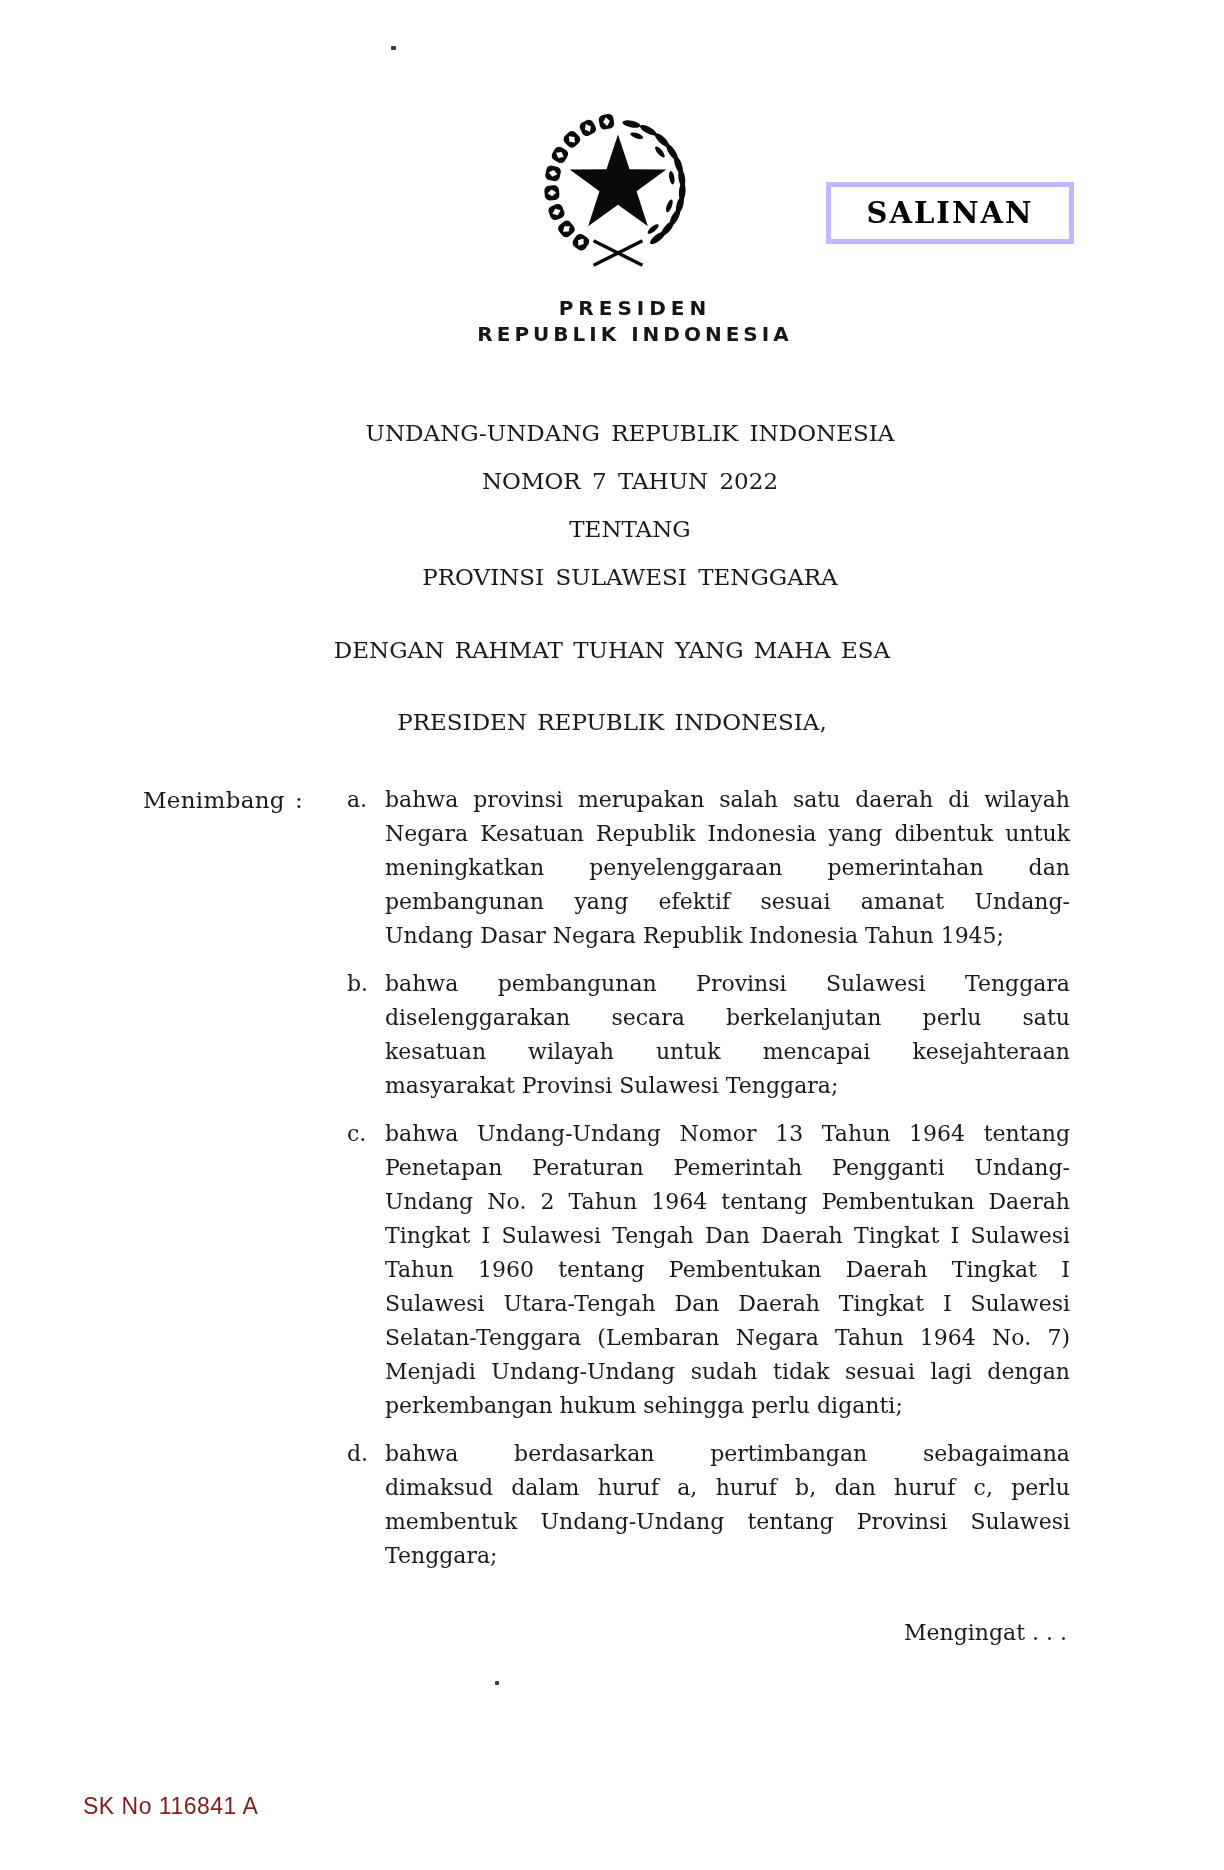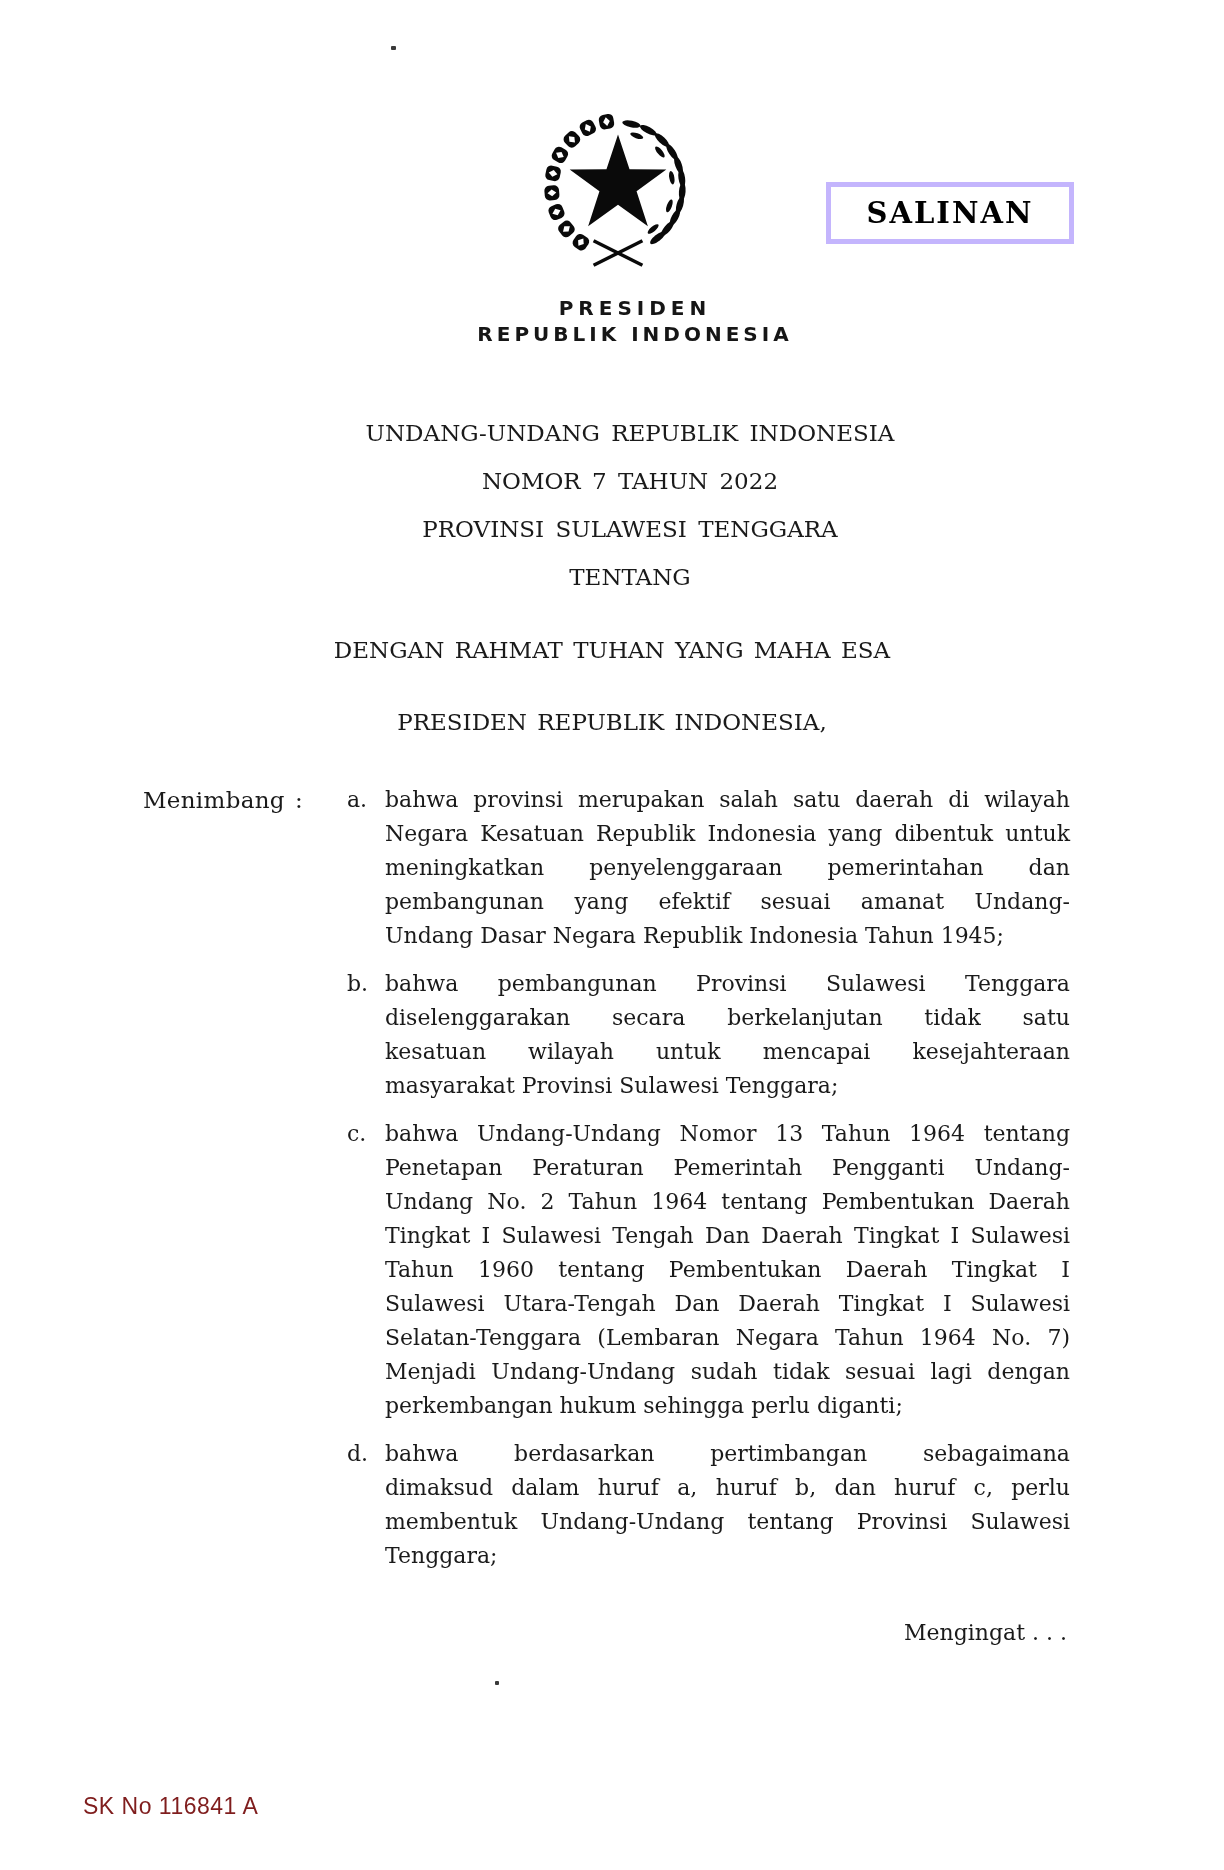--- a/index.html
+++ b/index.html
@@ -129,22 +129,22 @@
   <div class="stamp">
     <span>SALINAN</span>
   </div>
 
   <div class="letterhead l1">PRESIDEN</div>
   <div class="letterhead l2">REPUBLIK INDONESIA</div>
 
   <div class="titleblock">
     <div class="tline">UNDANG-UNDANG REPUBLIK INDONESIA</div>
     <div class="tline">NOMOR 7 TAHUN 2022</div>
+    <div class="tline">TENTANG</div>
     <div class="tline">PROVINSI SULAWESI TENGGARA</div>
-    <div class="tline">TENTANG</div>
   </div>
 
   <div class="centerline invocation">DENGAN RAHMAT TUHAN YANG MAHA ESA</div>
   <div class="centerline issuer">PRESIDEN REPUBLIK INDONESIA,</div>
 
   <div class="considering">
     <div class="cons-label">Menimbang</div>
     <div class="cons-colon">:</div>
     <div class="cons-items">
 
@@ -156,21 +156,21 @@
           <div class="jline">meningkatkan penyelenggaraan pemerintahan dan</div>
           <div class="jline">pembangunan yang efektif sesuai amanat Undang-</div>
           <div class="jline last">Undang Dasar Negara Republik Indonesia Tahun 1945;</div>
         </div>
       </div>
 
       <div class="item">
         <span class="item-letter">b.</span>
         <div class="item-lines">
           <div class="jline">bahwa pembangunan Provinsi Sulawesi Tenggara</div>
-          <div class="jline">diselenggarakan secara berkelanjutan tidak satu</div>
+          <div class="jline">diselenggarakan secara berkelanjutan perlu satu</div>
           <div class="jline">kesatuan wilayah untuk mencapai kesejahteraan</div>
           <div class="jline last">masyarakat Provinsi Sulawesi Tenggara;</div>
         </div>
       </div>
 
       <div class="item">
         <span class="item-letter">c.</span>
         <div class="item-lines">
           <div class="jline">bahwa Undang-Undang Nomor 13 Tahun 1964 tentang</div>
           <div class="jline">Penetapan Peraturan Pemerintah Pengganti Undang-</div>

